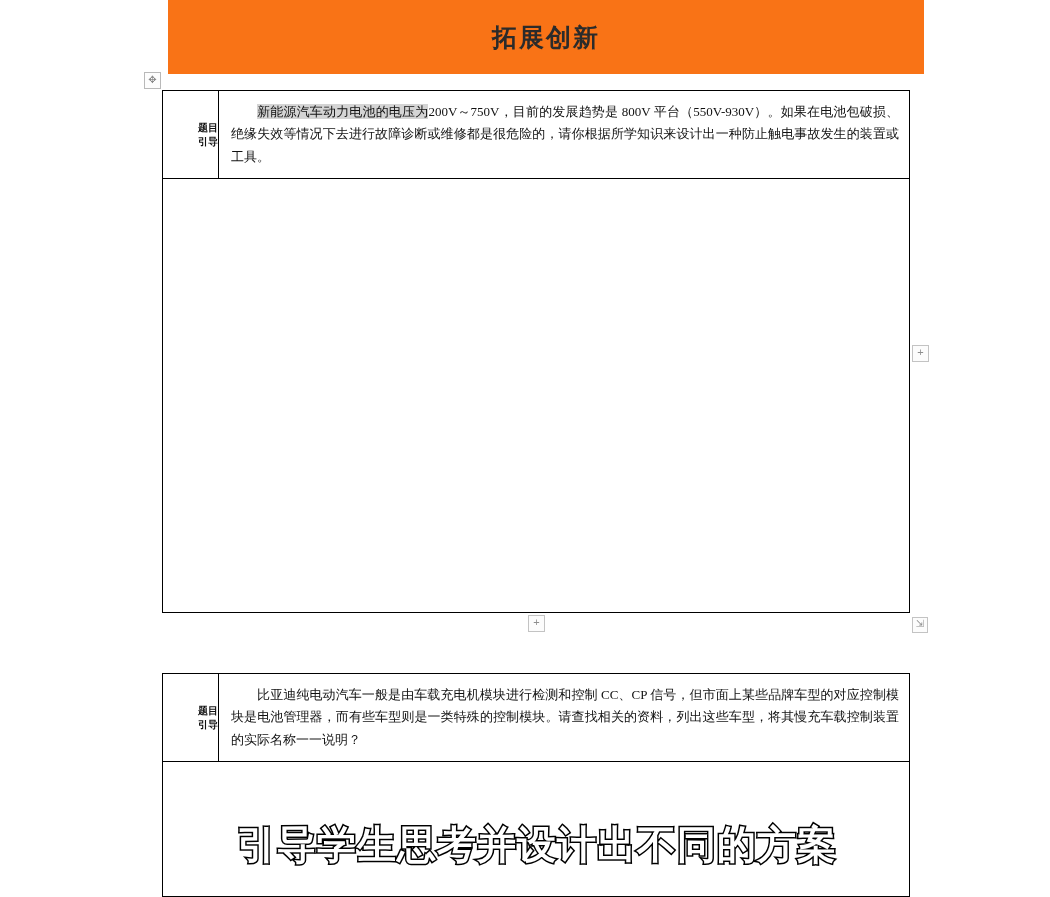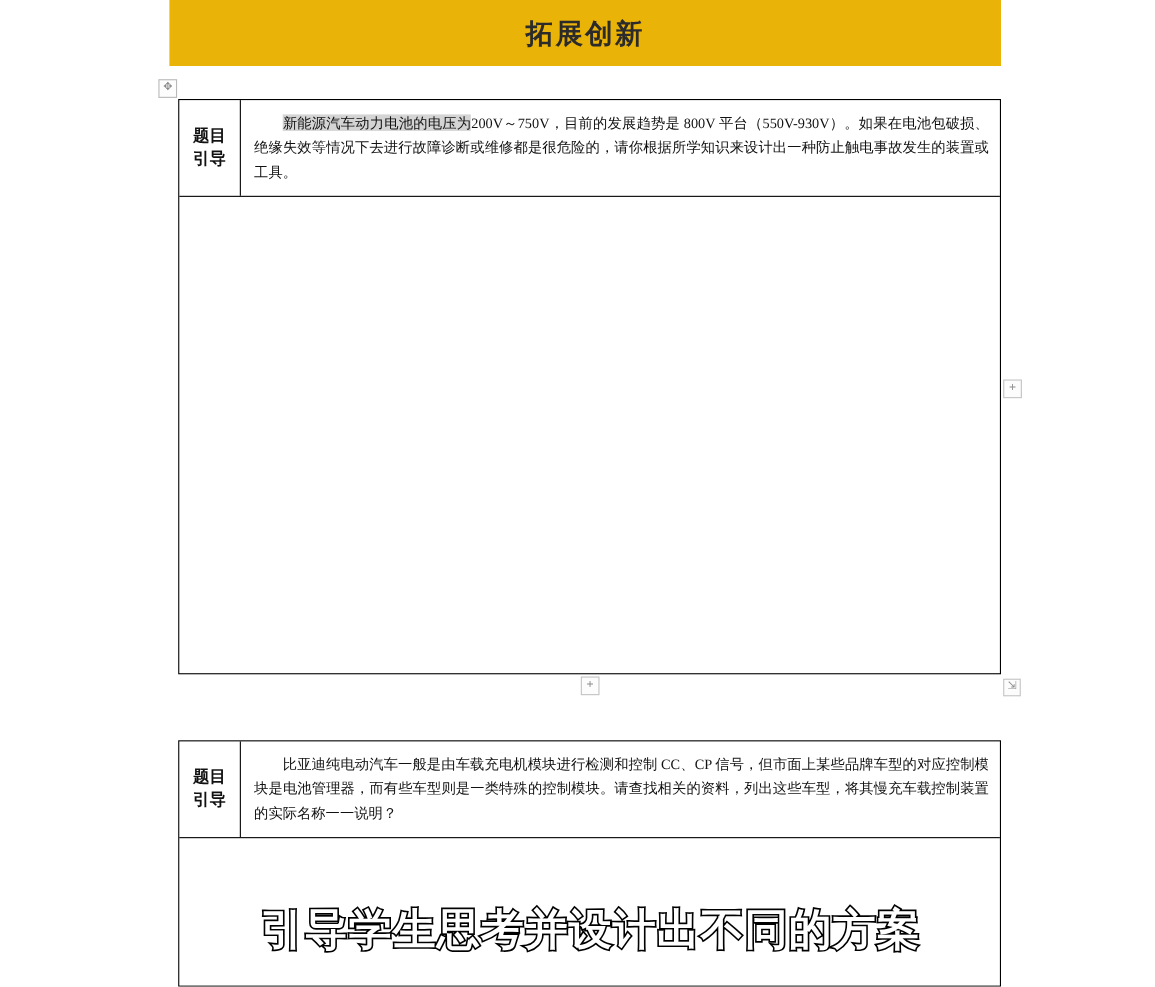--- a/index.html
+++ b/index.html
@@ -11,25 +11,25 @@
     width: 1050px;
     height: 897px;
     position: relative;
     font-family: "Liberation Serif", "DejaVu Serif", serif;
     overflow: hidden;
   }
 
   
   .title-banner {
     position: absolute;
-    left: 154px;
+    left: 168px;
     top: 0;
     width: 756px;
-    height: 60px;
-    background: #eab308;
+    height: 74px;
+    background: #f97316;
     display: flex;
     align-items: center;
     justify-content: center;
   }
   .title-banner .title-text {
     font-family: "Liberation Serif", "DejaVu Serif", serif;
     font-size: 25px;
     font-weight: bold;
     color: #2b2b2b;
     letter-spacing: 2px;
@@ -78,23 +78,23 @@
   .row-head {
     border-bottom: 1px solid #000;
   }
   .cell-label {
     width: 56px;
     min-width: 56px;
     box-sizing: border-box;
     border-right: 1px solid #000;
     display: flex;
     flex-direction: column;
-    align-items: center;
+    align-items: flex-end;
     justify-content: center;
-    font-size: 15px;
+    font-size: 10px;
     font-weight: bold;
     color: #111;
     line-height: 1.35;
     padding: 4px 0;
   }
   .cell-body {
     flex: 1;
     box-sizing: border-box;
     padding: 10px 10px 10px 12px;
     font-size: 13px;

